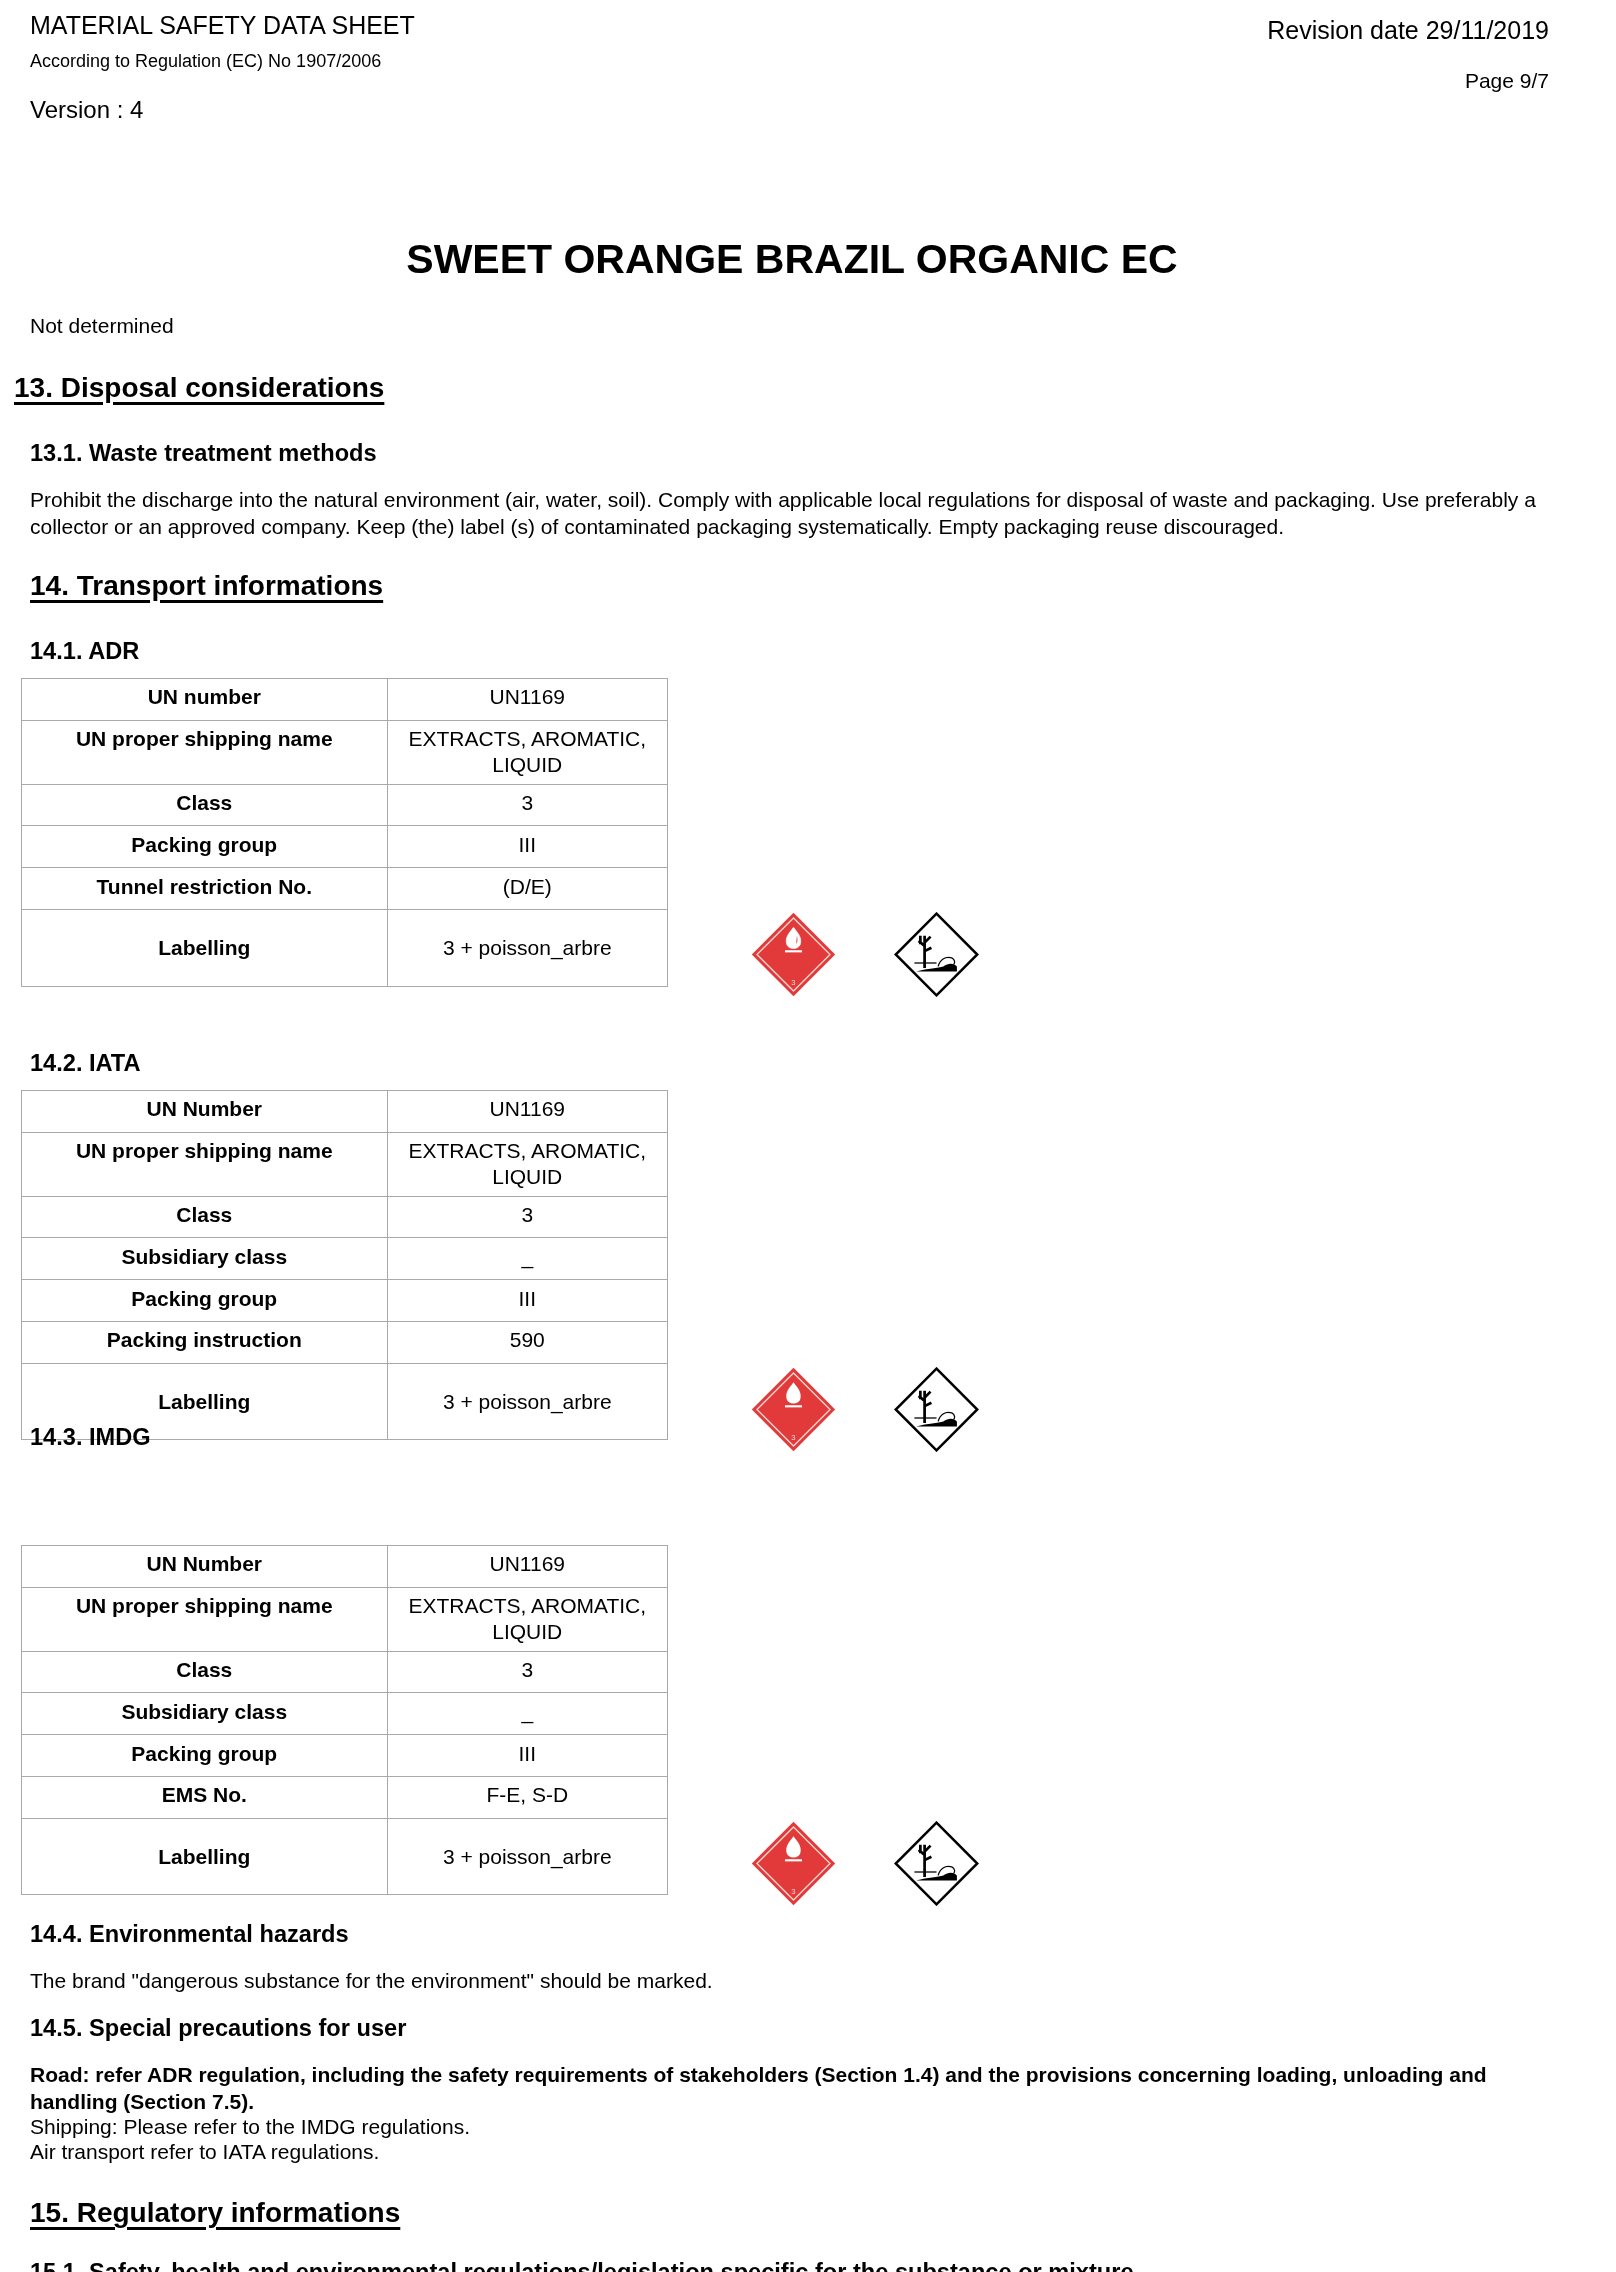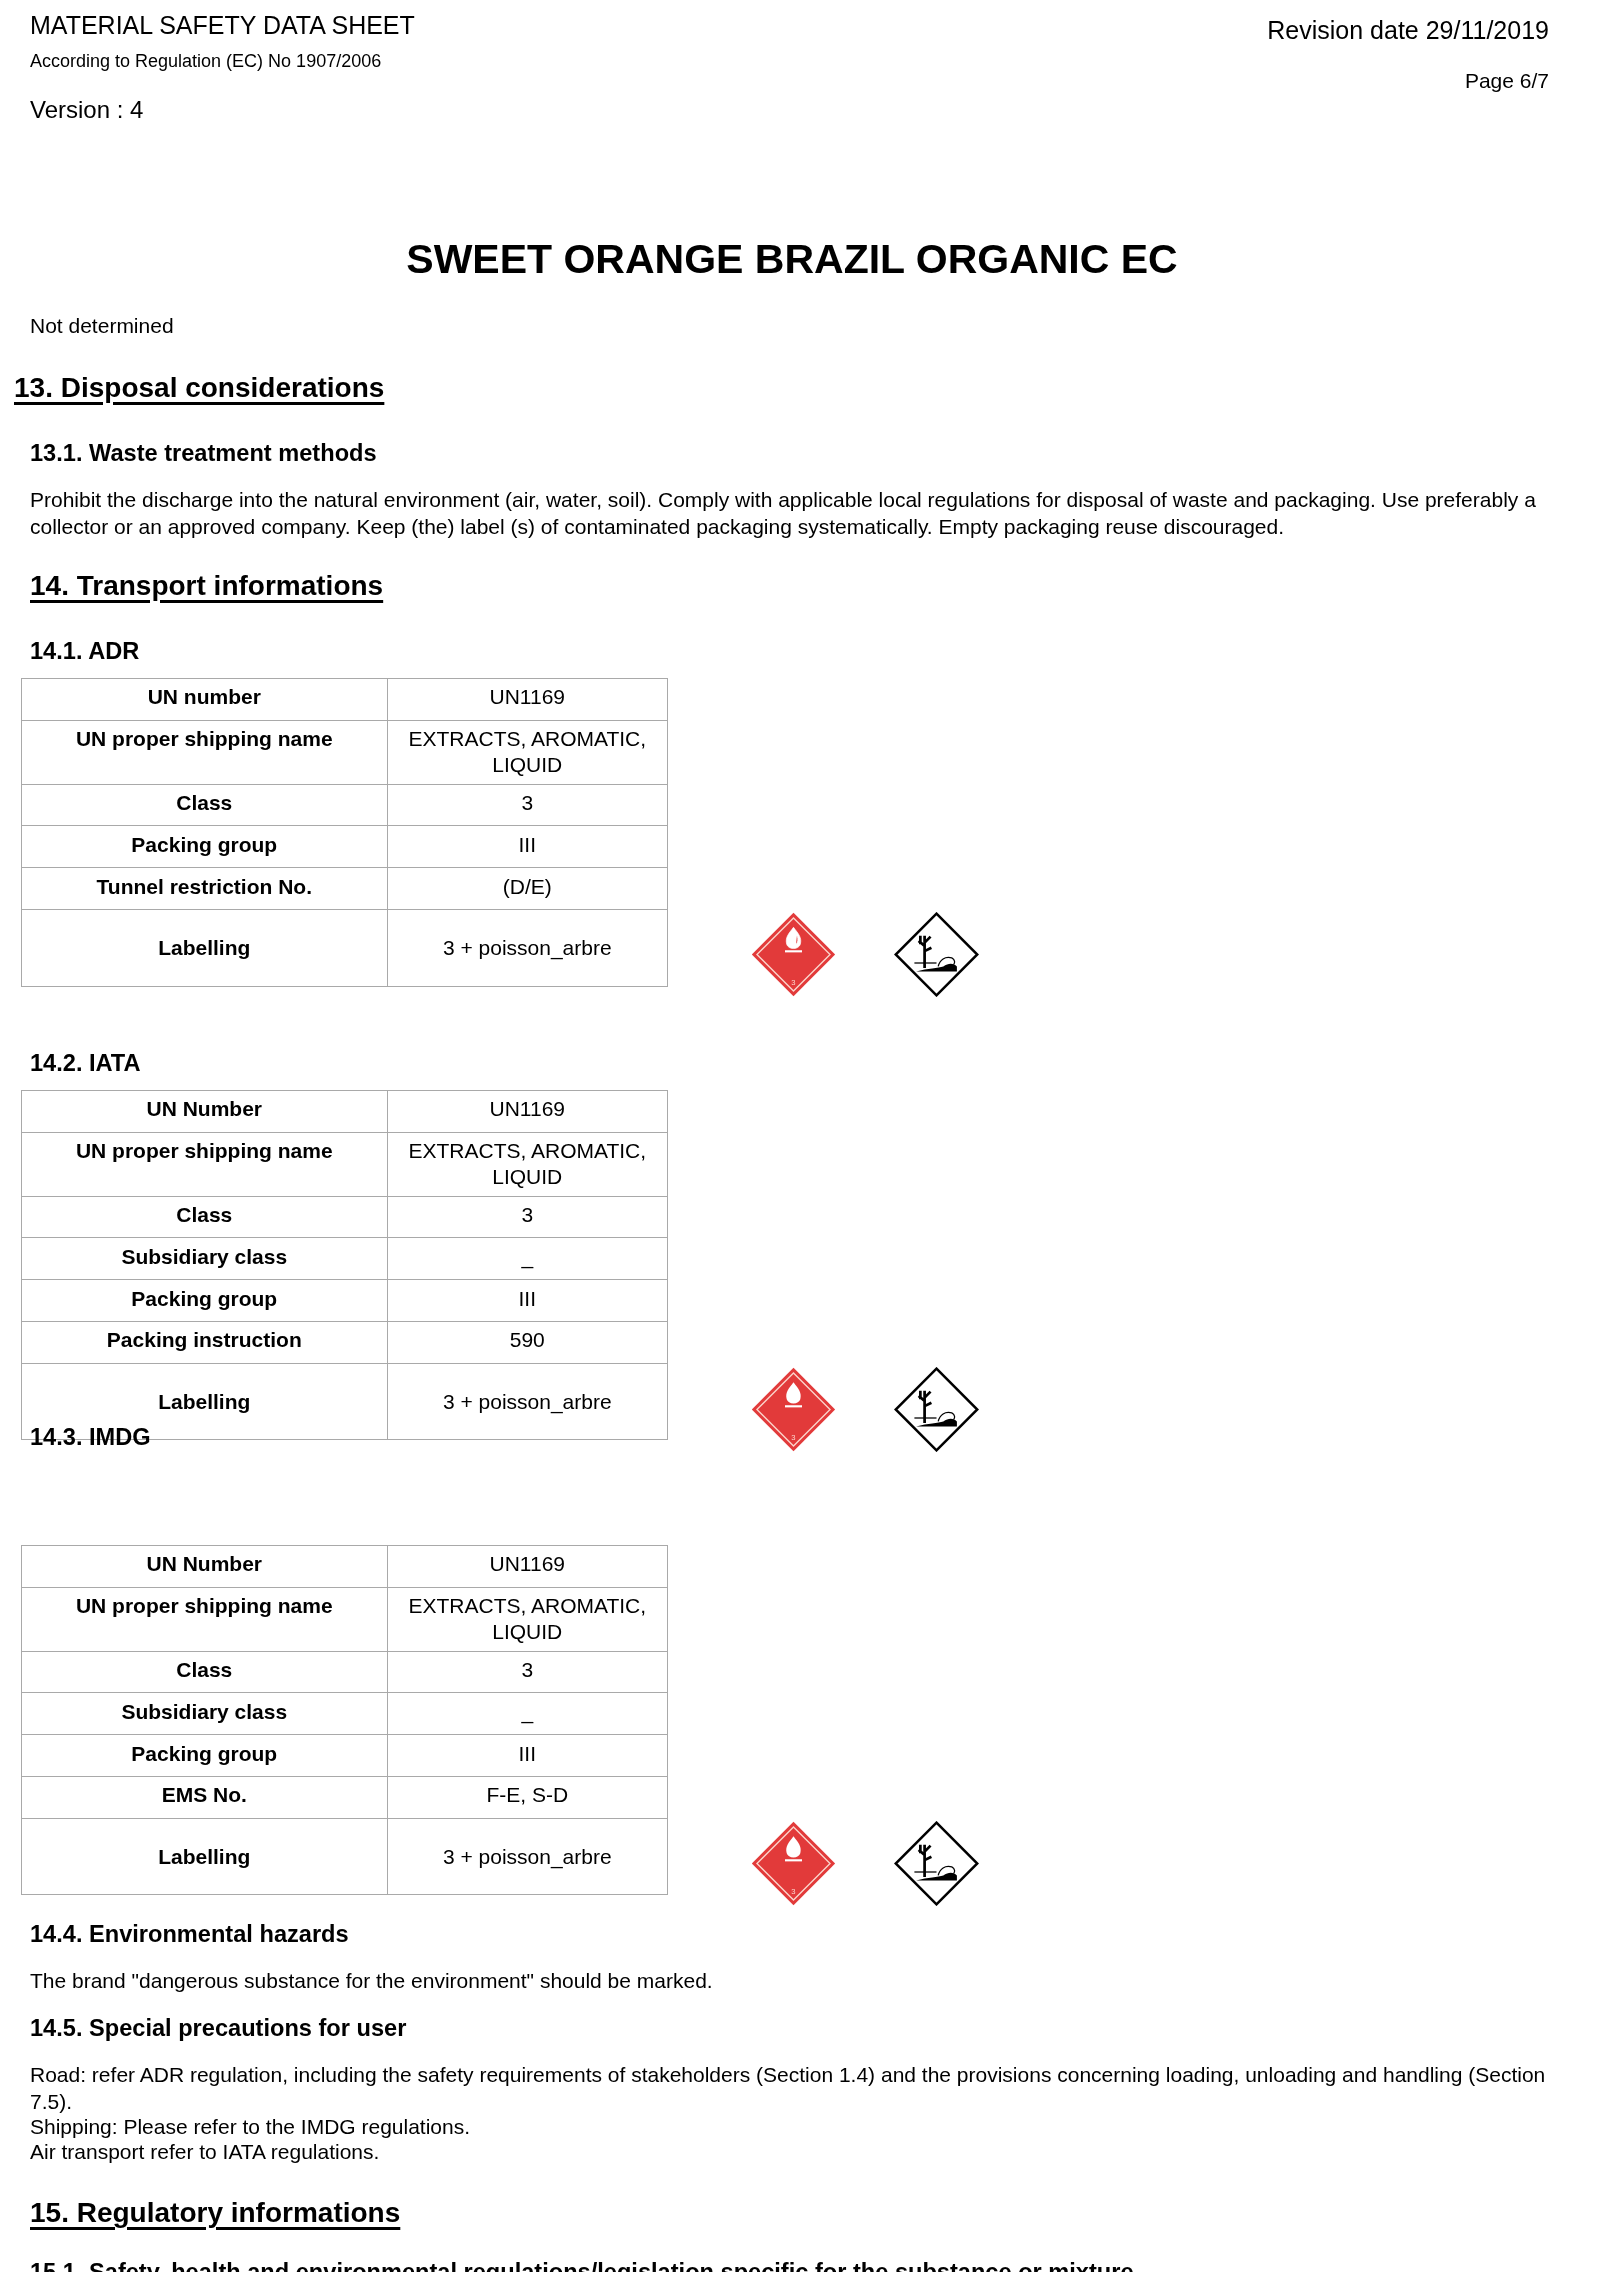--- a/index.html
+++ b/index.html
@@ -35,21 +35,21 @@
 
   .picto { position: absolute; width: 85px; height: 85px; }
 </style>
 </head>
 <body>
 
 <div class="abs hdr-title">MATERIAL SAFETY DATA SHEET</div>
 <div class="abs hdr-reg">According to Regulation (EC) No 1907/2006</div>
 <div class="abs hdr-version">Version : 4</div>
 <div class="abs hdr-rev">Revision date 29/11/2019</div>
-<div class="abs hdr-page">Page 6/7</div>
+<div class="abs hdr-page">Page 9/7</div>
 
 <div class="abs doc-title">SWEET ORANGE BRAZIL ORGANIC EC</div>
 
 <div class="abs body-text" style="left:30px; top:312px;">Not determined</div>
 
 <div class="abs h1" style="left:14px; top:372px;">13. Disposal considerations</div>
 <div class="abs h2" style="left:30px; top:440px;">13.1. Waste treatment methods</div>
 <div class="abs para" style="top:486px;">Prohibit the discharge into the natural environment (air, water, soil). Comply with applicable local regulations for disposal of waste and packaging. Use preferably a collector or an approved company. Keep (the) label (s) of contaminated packaging systematically. Empty packaging reuse discouraged.</div>
 
 <div class="abs h1" style="left:30px; top:570px;">14. Transport informations</div>
@@ -196,19 +196,19 @@
   <path d="M36,28 L36,66 M36,40 L29,34 M36,36 L43,29 M36,46 L44,42 M31,28 L31,38" stroke="#000" stroke-width="3.2" fill="none"></path>
   <path d="M24,60 L50,60" stroke="#000" stroke-width="1.5"></path>
   <path d="M26,70 C40,66 52,66 58,64 C64,60 70,60 74,64 L74,70 Z" fill="#000"></path>
   <path d="M52,64 C54,56 60,52 68,54 C72,56 72,60 70,62" stroke="#000" stroke-width="1.5" fill="none"></path>
 </svg>
 
 <div class="abs h2" style="left:30px; top:1921px;">14.4. Environmental hazards</div>
 <div class="abs body-text" style="left:30px; top:1967px;">The brand "dangerous substance for the environment" should be marked.</div>
 
 <div class="abs h2" style="left:30px; top:2015px;">14.5. Special precautions for user</div>
-<div class="abs para" style="top:2061px;">Road: refer ADR regulation, including the safety requirements of stakeholders (Section 1.4) and the provisions concerning loading, unloading and handling (Section 7.5).</div>
+<div class="abs para" style="top:2061px;font-weight:bold;">Road: refer ADR regulation, including the safety requirements of stakeholders (Section 1.4) and the provisions concerning loading, unloading and handling (Section 7.5).</div>
 <div class="abs body-text" style="left:30px; top:2114px; line-height:26px;">Shipping: Please refer to the IMDG regulations.</div>
 <div class="abs body-text" style="left:30px; top:2139px; line-height:26px;">Air transport refer to IATA regulations.</div>
 
 <div class="abs h1" style="left:30px; top:2197px;">15. Regulatory informations</div>
 <div class="abs h2" style="left:30px; top:2259px;">15.1. Safety, health and environmental regulations/legislation specific for the substance or mixture</div>
 
 
 </body></html>

